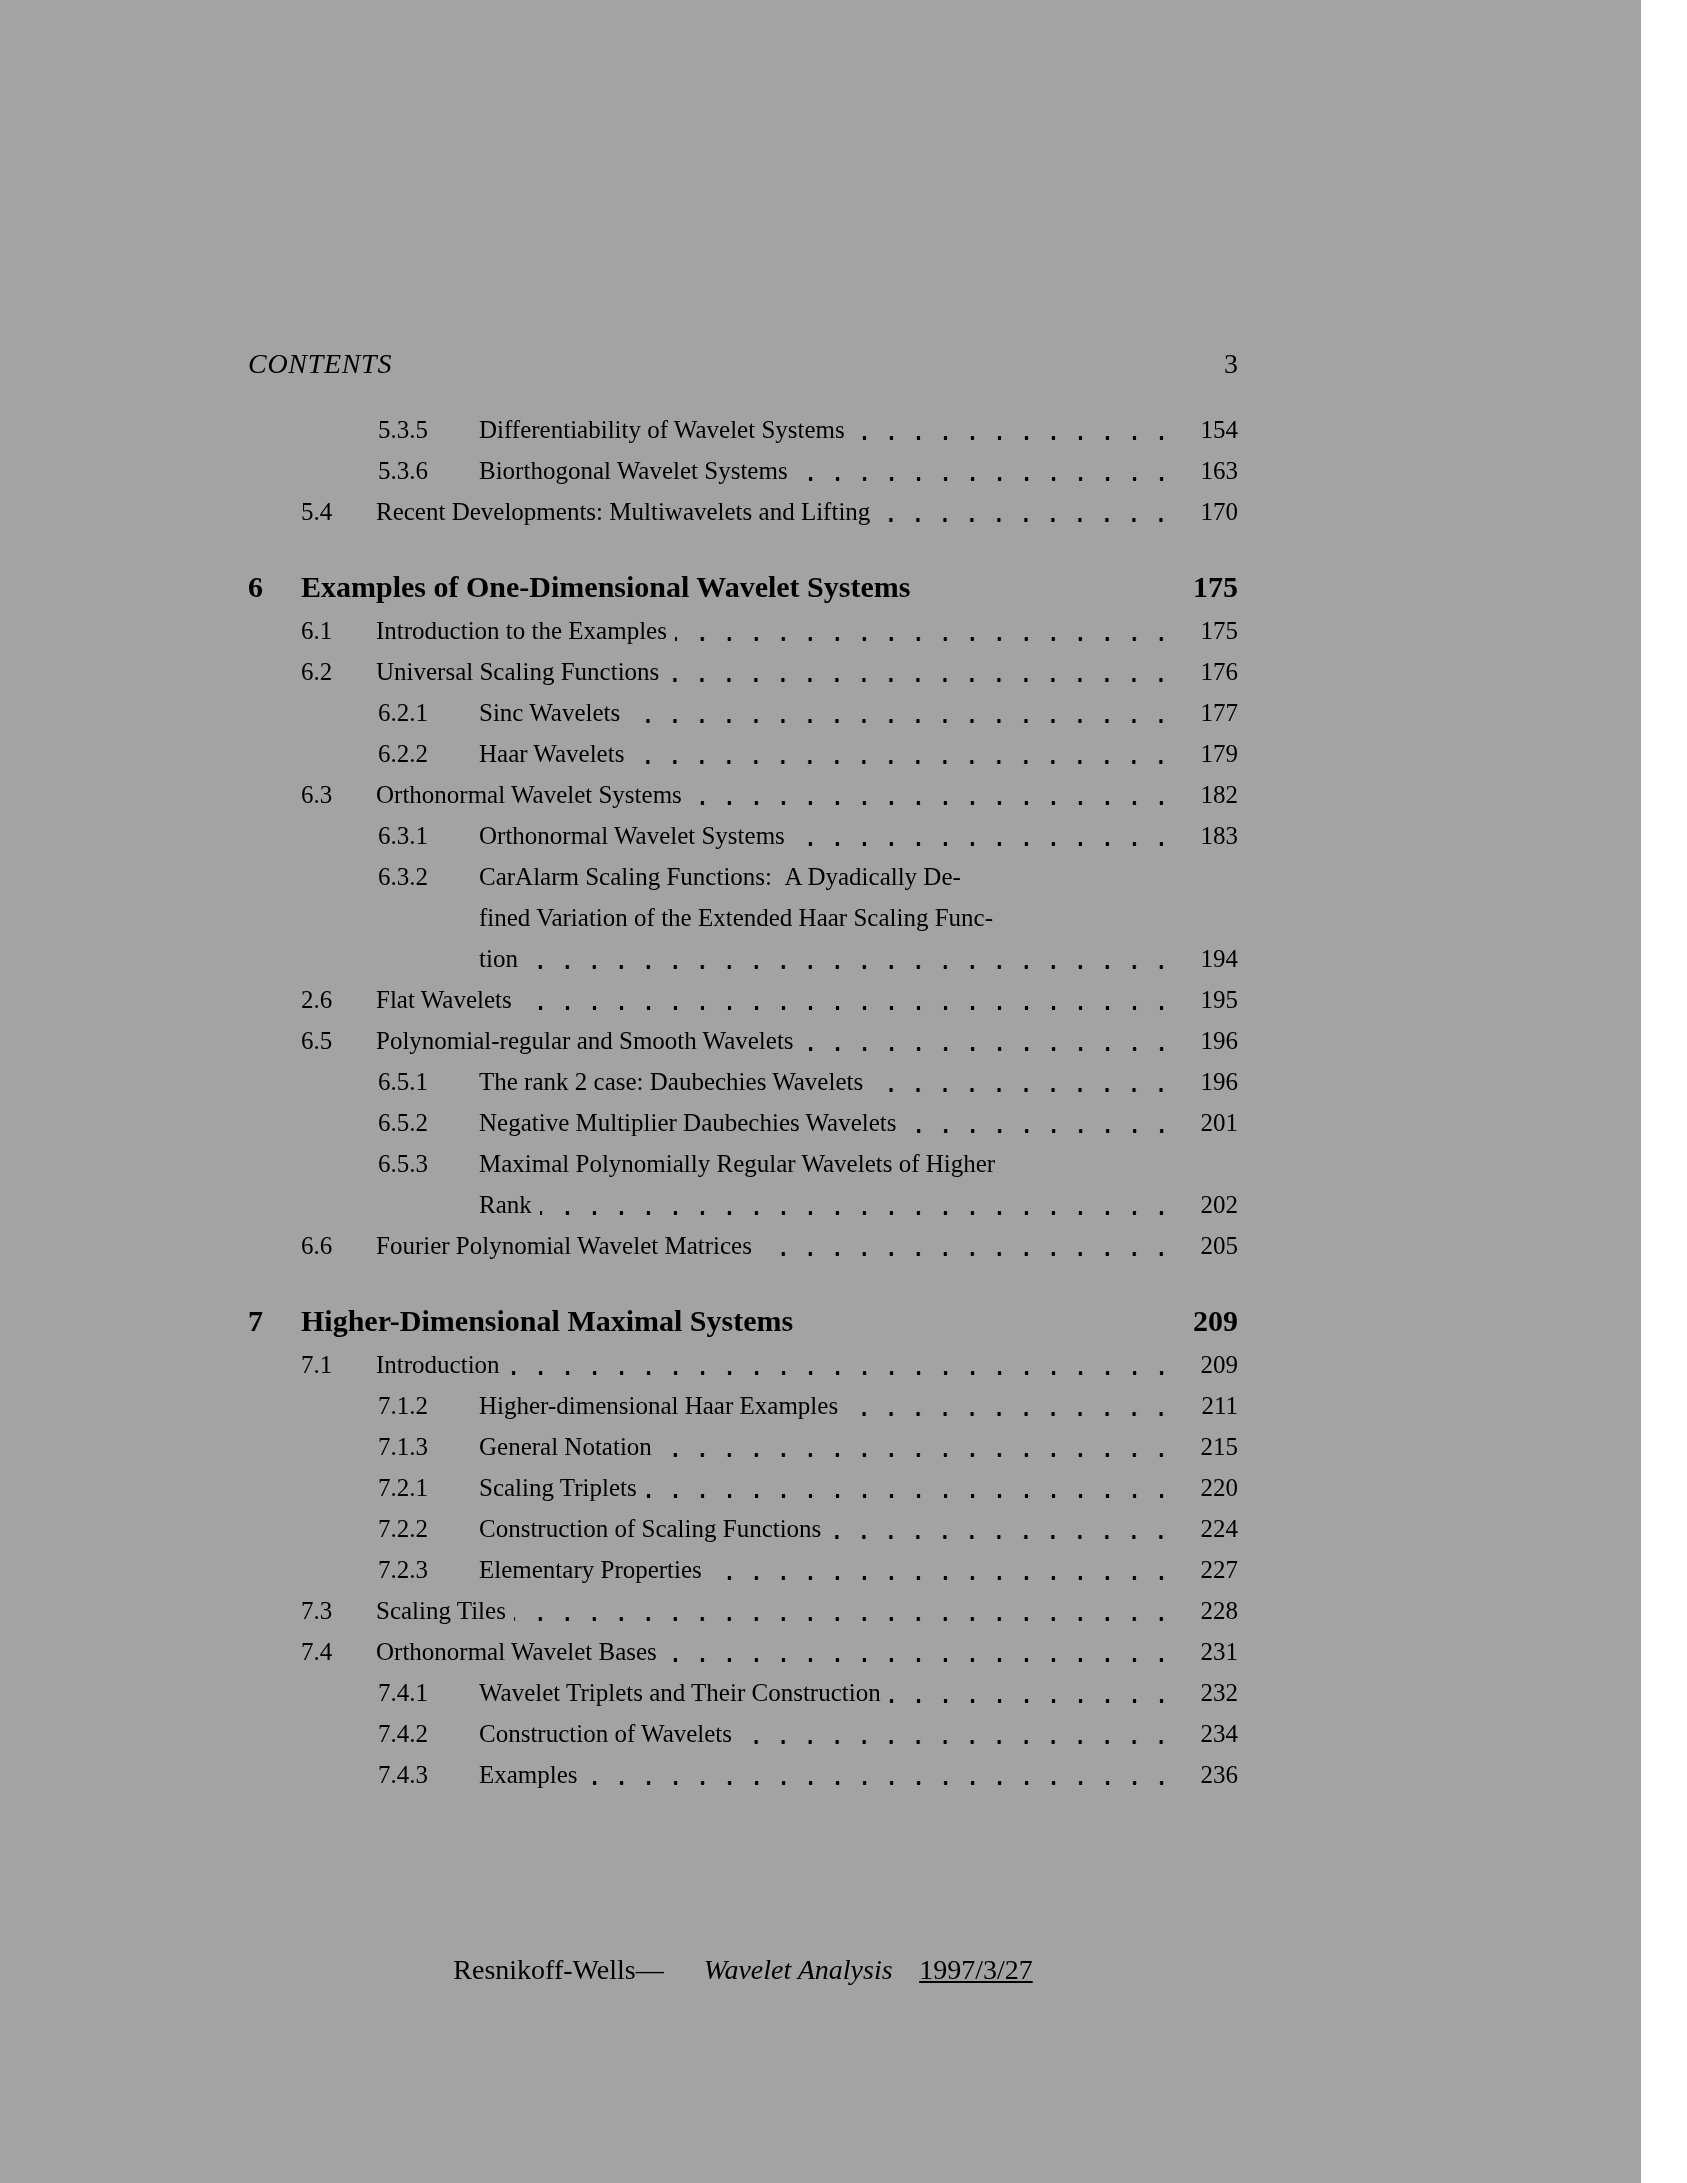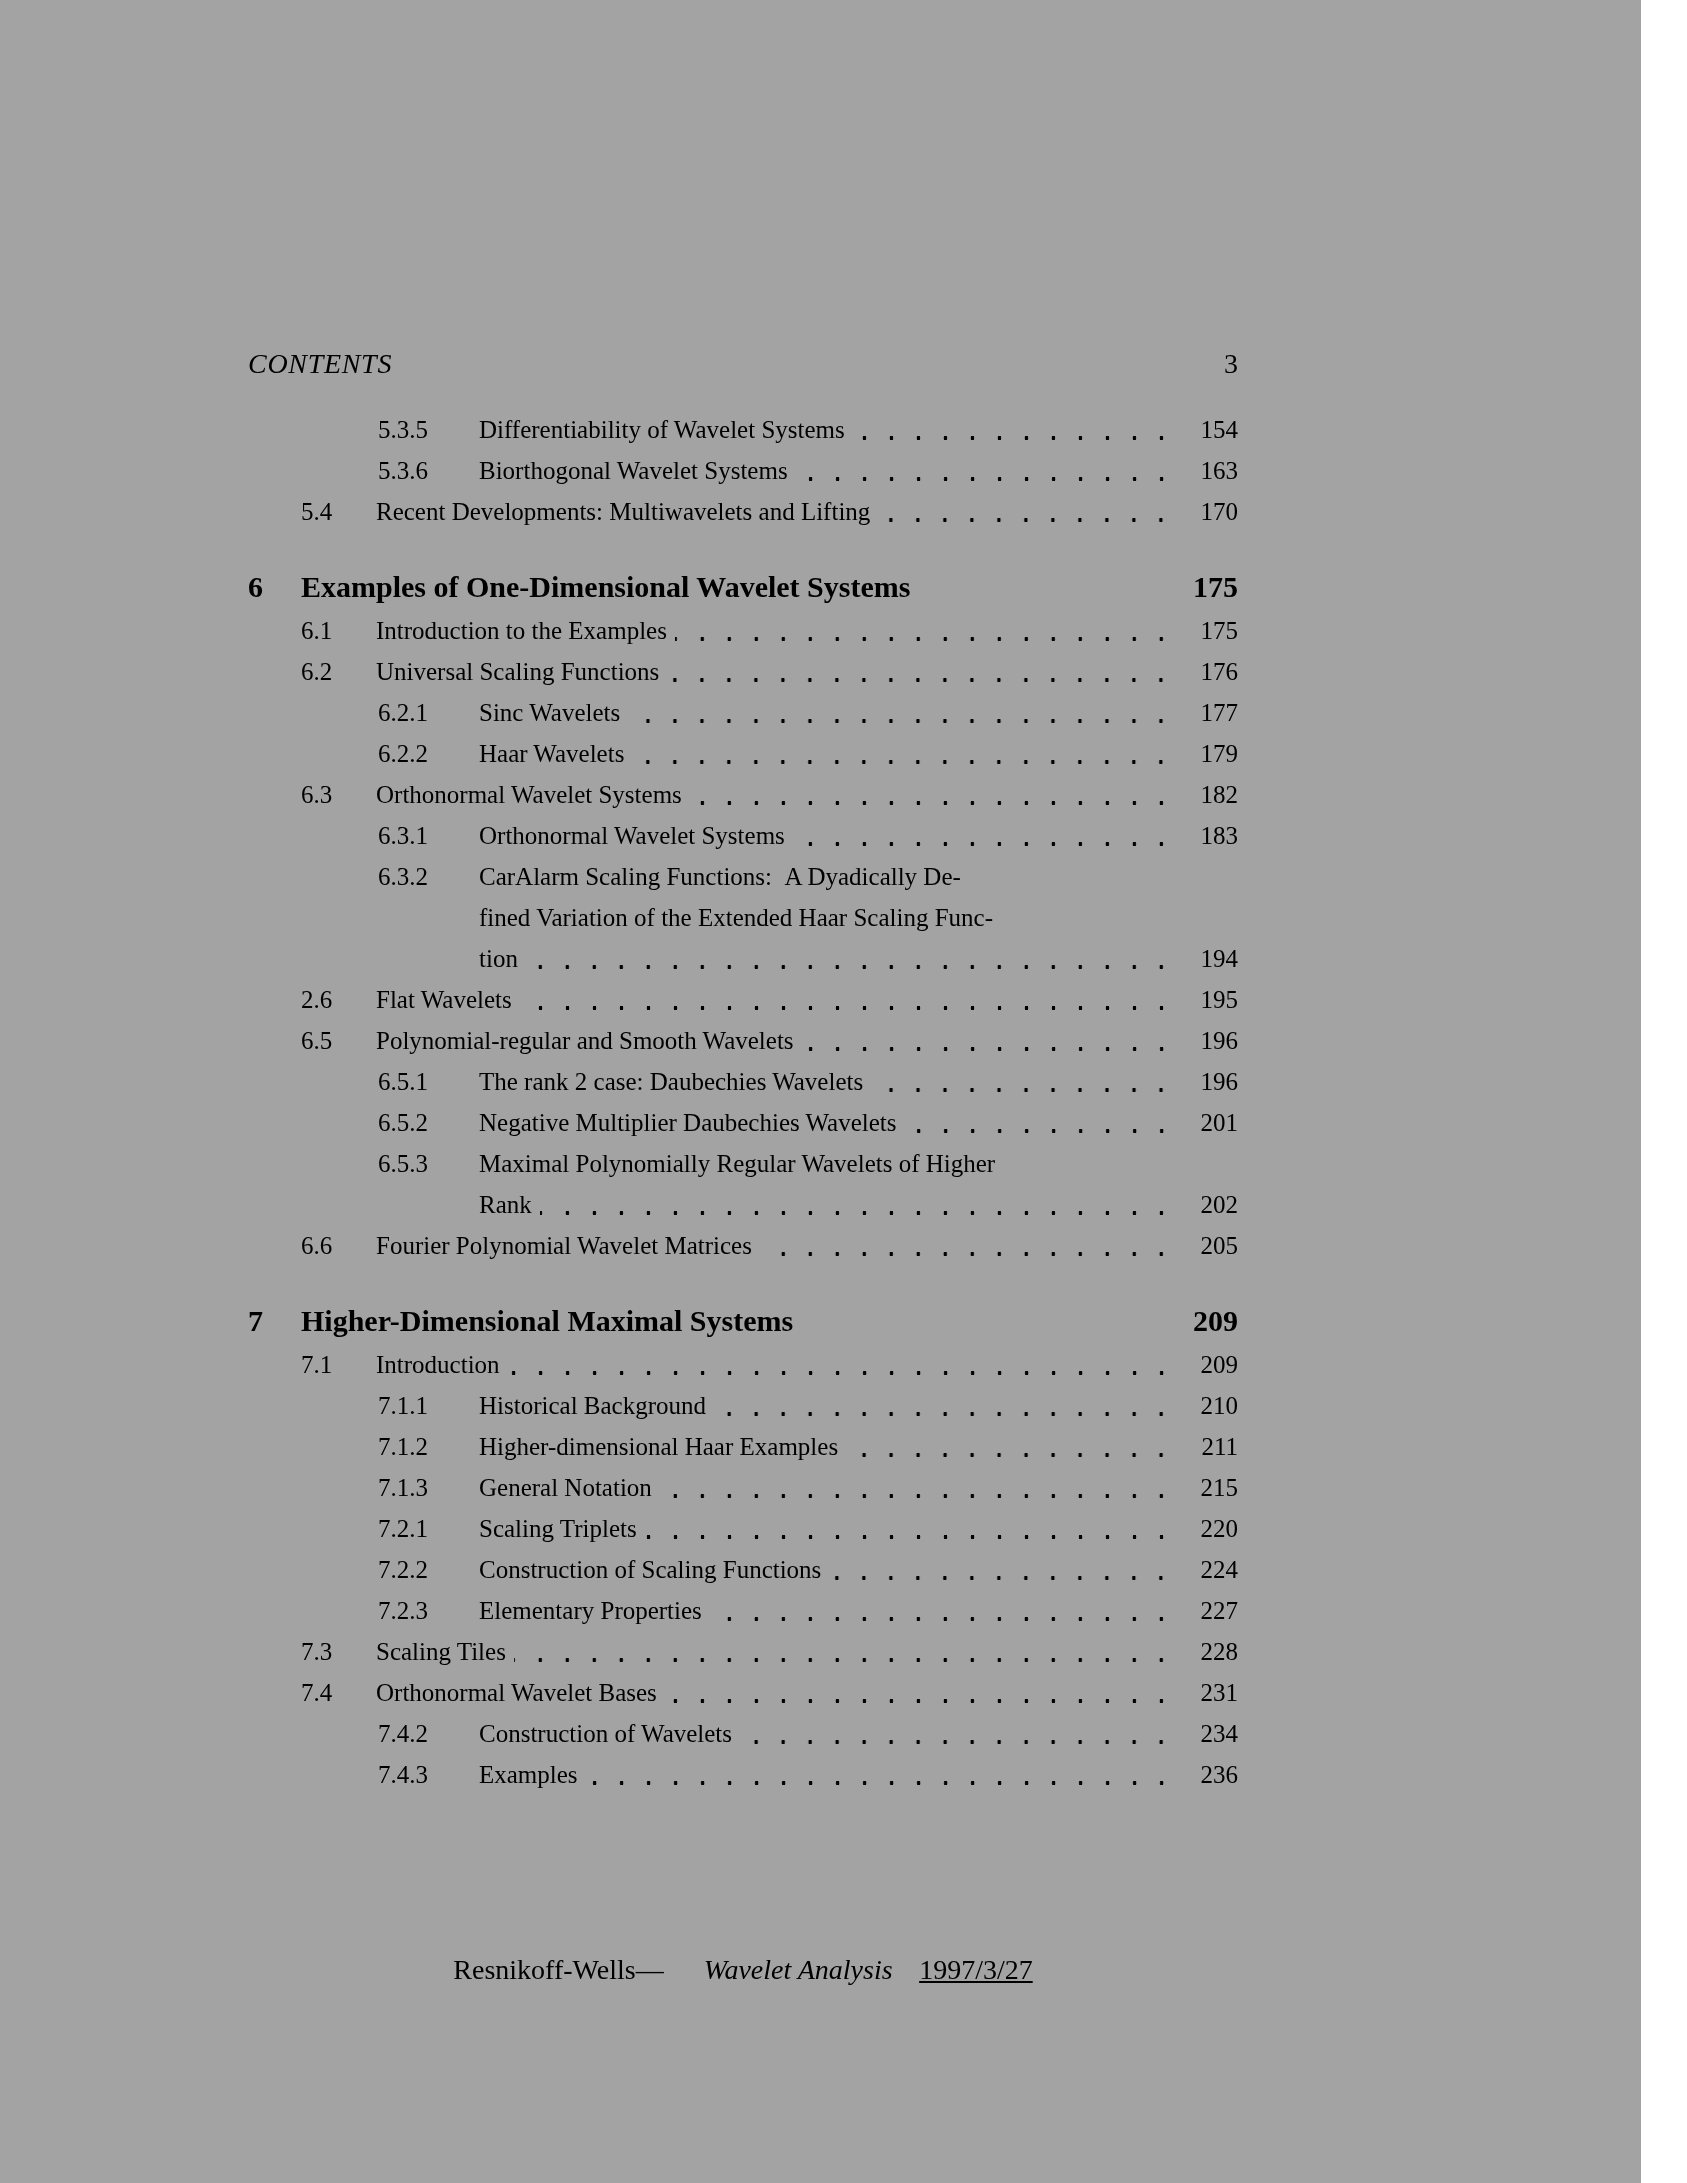--- a/index.html
+++ b/index.html
@@ -290,30 +290,20 @@
         <span class="num">7.1</span>
         <span class="titleblock">
           <span class="lastline">
             <span class="ttext">Introduction</span>
             <span class="leader"></span>
             <span class="pagecol">209</span>
           </span>
         </span>
       </div>
       <div class="row subsection">
-        <span class="num">7.1.1</span>
-        <span class="titleblock">
-          <span class="lastline">
-            <span class="ttext">Historical Background</span>
-            <span class="leader"></span>
-            <span class="pagecol">210</span>
-          </span>
-        </span>
-      </div>
-      <div class="row subsection">
         <span class="num">7.1.2</span>
         <span class="titleblock">
           <span class="lastline">
             <span class="ttext">Higher-dimensional Haar Examples</span>
             <span class="leader"></span>
             <span class="pagecol">211</span>
           </span>
         </span>
       </div>
       <div class="row subsection">
@@ -366,20 +356,30 @@
           </span>
         </span>
       </div>
       <div class="row section">
         <span class="num">7.4</span>
         <span class="titleblock">
           <span class="lastline">
             <span class="ttext">Orthonormal Wavelet Bases</span>
             <span class="leader"></span>
             <span class="pagecol">231</span>
+          </span>
+        </span>
+      </div>
+      <div class="row subsection">
+        <span class="num">7.4.1</span>
+        <span class="titleblock">
+          <span class="lastline">
+            <span class="ttext">Wavelet Triplets and Their Construction</span>
+            <span class="leader"></span>
+            <span class="pagecol">232</span>
           </span>
         </span>
       </div>
       <div class="row subsection">
         <span class="num">7.4.2</span>
         <span class="titleblock">
           <span class="lastline">
             <span class="ttext">Construction of Wavelets</span>
             <span class="leader"></span>
             <span class="pagecol">234</span>

